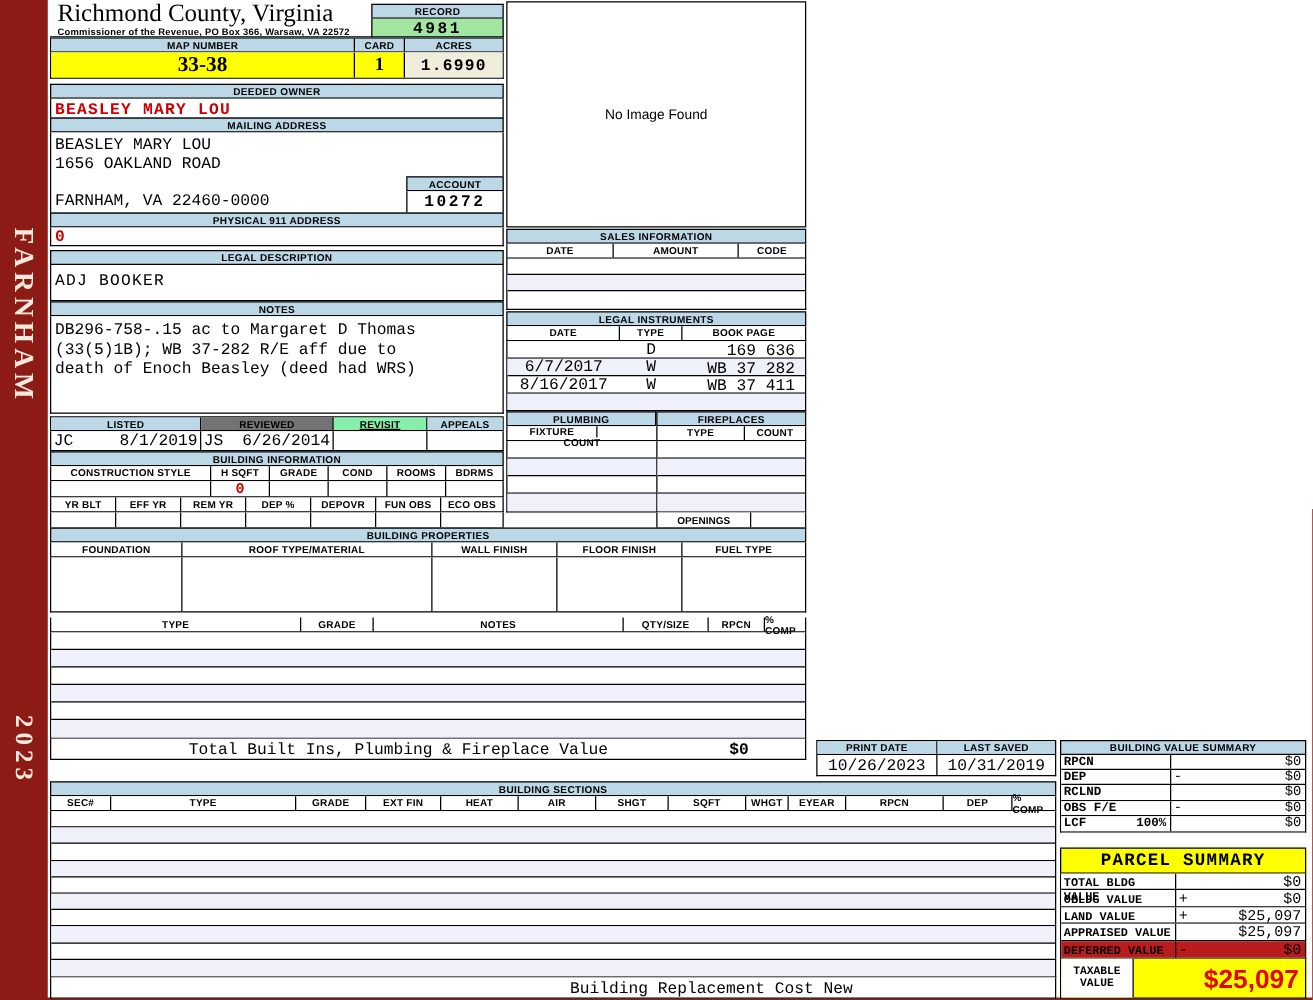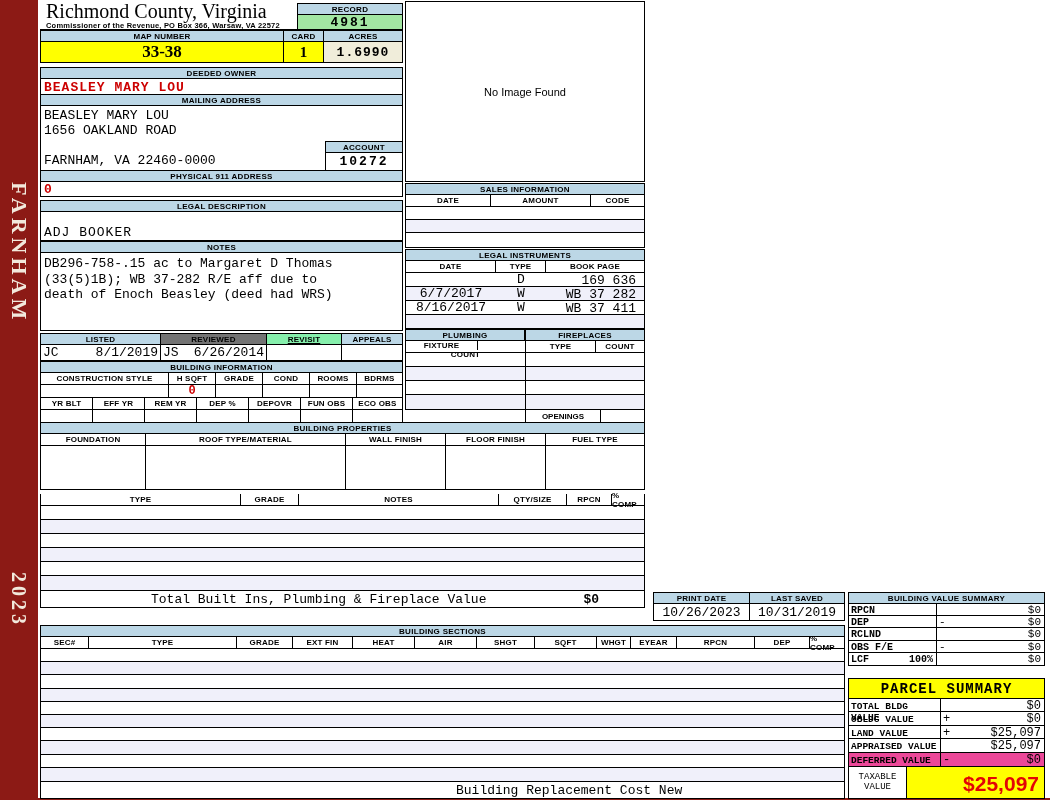--- a/index.html
+++ b/index.html
@@ -85,21 +85,21 @@
     <div class="box val13 cell-c" style="height:18px;font-weight:bold;letter-spacing:2px;">10272</div>
   </div>
 
   <div class="abs" style="left:40px;top:170px;width:363px;">
     <div class="hdr">PHYSICAL 911 ADDRESS</div>
     <div class="box val13 red" style="height:15px;padding-left:3px;">0</div>
   </div>
 
   <div class="abs" style="left:40px;top:200px;width:363px;">
     <div class="hdr">LEGAL DESCRIPTION</div>
-    <div class="box val13" style="height:29px;padding:13px 3px;letter-spacing:1px;">ADJ BOOKER</div>
+    <div class="box val13" style="height:29px;padding:5px 3px;letter-spacing:1px;">ADJ BOOKER</div>
   </div>
 
   <div class="abs" style="left:40px;top:241px;width:363px;">
     <div class="hdr">NOTES</div>
     <div class="box val13" style="height:78px;padding:3px 3px;line-height:15.5px;">
       <div>DB296-758-.15 ac to Margaret D Thomas</div>
       <div>(33(5)1B); WB 37-282 R/E aff due to</div>
       <div>death of Enoch Beasley (deed had WRS)</div>
     </div>
   </div>
@@ -407,30 +407,30 @@
             <span style="flex:1;text-align:right;">$25,097</span>
         </div>
       </div>
       <div class="r" style="height:13.4px;background:#fff;">
         <div class="mono" style="width:92px;border-right:1px solid #000;font-size:9.5px;font-weight:bold;padding:2px 0 0 2px;">APPRAISED VALUE</div>
         <div class="mono" style="flex:1;display:flex;font-size:12px;padding:0 3px 0 2px;">
           <span></span>
             <span style="flex:1;text-align:right;">$25,097</span>
         </div>
       </div>
-      <div class="r" style="height:13.4px;background:#ec4899;">
+      <div class="r" style="height:13.4px;background:#b91c1c;">
         <div class="mono" style="width:92px;border-right:1px solid #000;font-size:9.5px;font-weight:bold;padding:2px 0 0 2px;">DEFERRED VALUE</div>
         <div class="mono" style="flex:1;display:flex;font-size:12px;padding:0 3px 0 2px;">
           <span>-</span>
             <span style="flex:1;text-align:right;">$0</span>
         </div>
       </div>
     </div>
     <div style="display:flex;border:1px solid #000;border-top:none;height:32px;background:#FFFF00;">
-      <div class="mono cell-c" style="width:58px;border-right:1px solid #000;background:#fff;font-size:9px;font-weight:normal;flex-direction:column;line-height:10px;">
+      <div class="mono cell-c" style="width:58px;border-right:1px solid #000;background:#fff;font-size:9px;font-weight:bold;flex-direction:column;line-height:10px;">
         <span>TAXABLE</span>
           <span>VALUE</span>
       </div>
       <div style="flex:1;text-align:right;padding:5px 5px 0 0;font-weight:bold;font-size:21px;color:#E30505;">$25,097</div>
     </div>
   </div>
 
 </div>
 
 </body></html>

